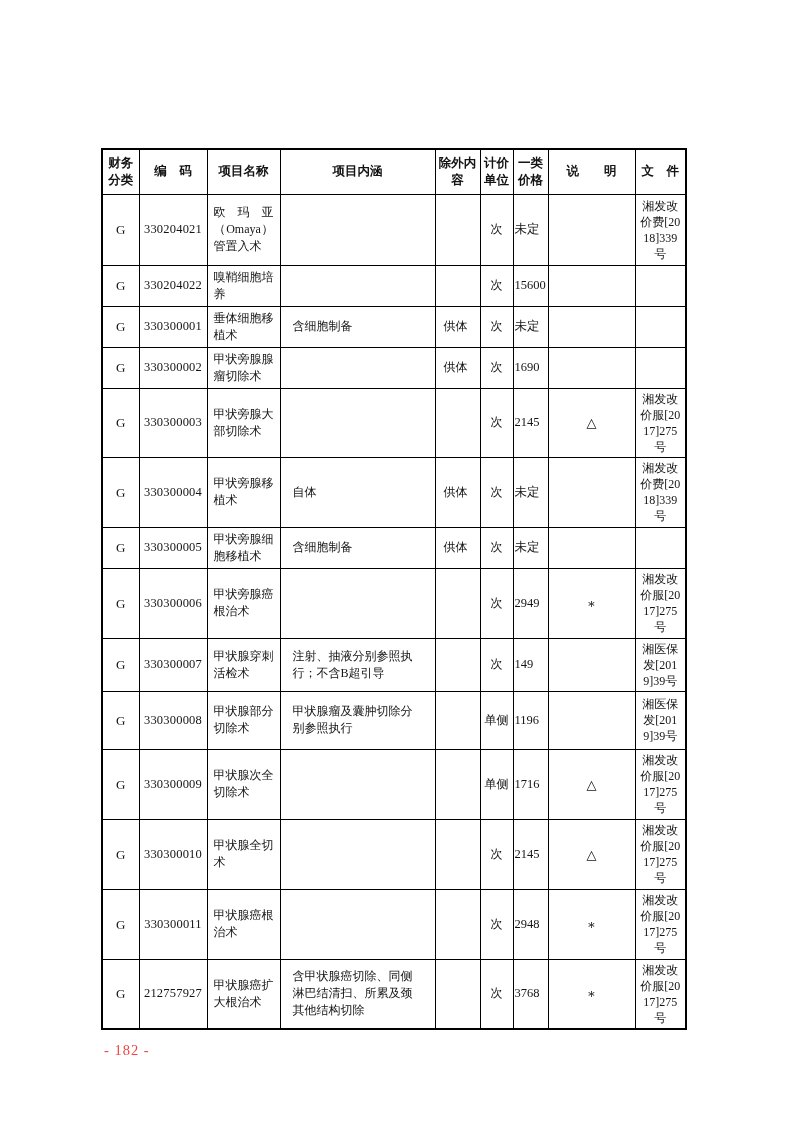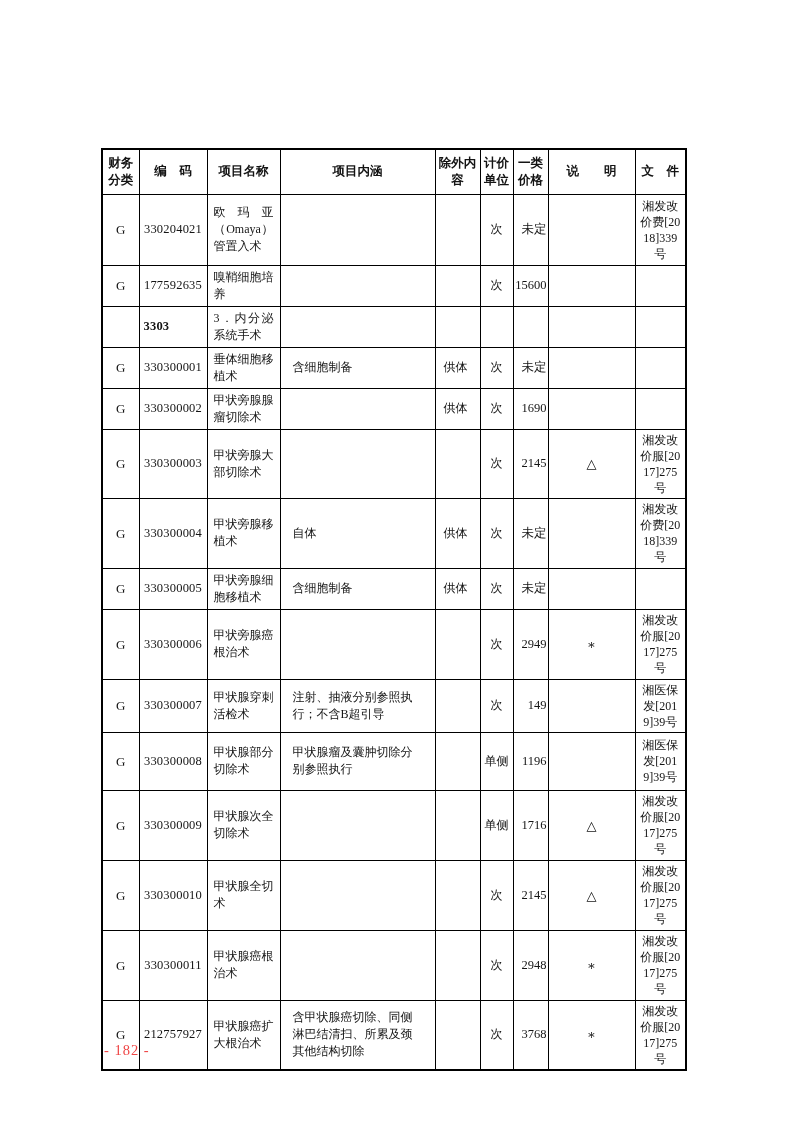--- a/index.html
+++ b/index.html
@@ -39,21 +39,21 @@
     text-align:center;
     padding:2px 1px;
   }
   td.c-fin{text-align:center;font-size:13px;}
   td.c-code{text-align:center;font-size:12.5px;letter-spacing:0.2px;padding:2px 1px;}
   td.c-code.bold{font-weight:bold;text-align:left;padding-left:4px;}
   td.c-name{text-align:justify;text-align-last:left;padding:3px 6px;}
   td.c-content{text-align:left;padding:3px 12px;}
   td.c-exclude{text-align:left;padding:2px 8px;}
   td.c-unit{text-align:center;}
-  td.c-price{text-align:right;font-size:12.5px;padding:2px 1px;}
+  td.c-price{text-align:left;font-size:12.5px;padding:2px 1px;}
   td.c-note{text-align:center;font-size:13px;}
   td.c-file{text-align:center;word-break:break-all;line-height:16px;padding:2px 3px;font-size:12px;}
   .page-number{
     position:absolute;
     left:104px;top:1026px;
     font-size:14.5px;
     letter-spacing:1px;
     font-family:"Liberation Serif","DejaVu Serif",serif;
     color:#ef4444;
   }
@@ -95,37 +95,26 @@
           <td class="c-name">欧玛亚（Omaya）管置入术</td>
           <td class="c-content"></td>
           <td class="c-exclude"></td>
           <td class="c-unit">次</td>
           <td class="c-price">未定</td>
           <td class="c-note"></td>
           <td class="c-file">湘发改价费[2018]339号</td>
         </tr>
         <tr style="height: 34px;">
           <td class="c-fin">G</td>
-          <td class="c-code">177592635</td>
+          <td class="c-code">330204022</td>
           <td class="c-name">嗅鞘细胞培养</td>
           <td class="c-content"></td>
           <td class="c-exclude"></td>
           <td class="c-unit">次</td>
           <td class="c-price">15600</td>
-          <td class="c-note"></td>
-          <td class="c-file"></td>
-        </tr>
-        <tr style="height: 33px;">
-          <td class="c-fin"></td>
-          <td class="c-code bold">3303</td>
-          <td class="c-name">3．内分泌系统手术</td>
-          <td class="c-content"></td>
-          <td class="c-exclude"></td>
-          <td class="c-unit"></td>
-          <td class="c-price"></td>
           <td class="c-note"></td>
           <td class="c-file"></td>
         </tr>
         <tr style="height: 34px;">
           <td class="c-fin">G</td>
           <td class="c-code">330300001</td>
           <td class="c-name">垂体细胞移植术</td>
           <td class="c-content">含细胞制备</td>
           <td class="c-exclude">供体</td>
           <td class="c-unit">次</td>

